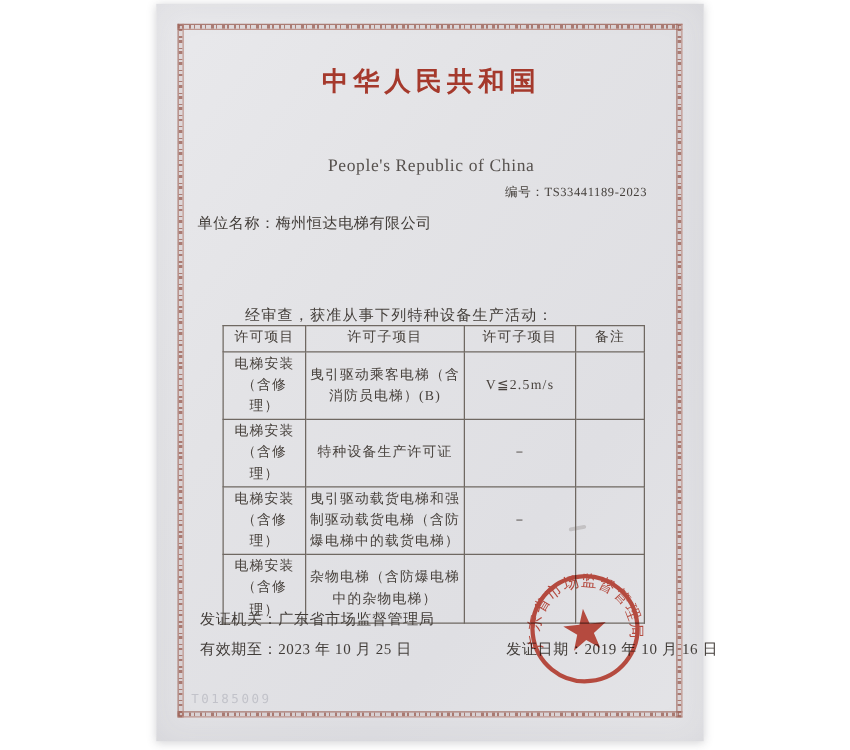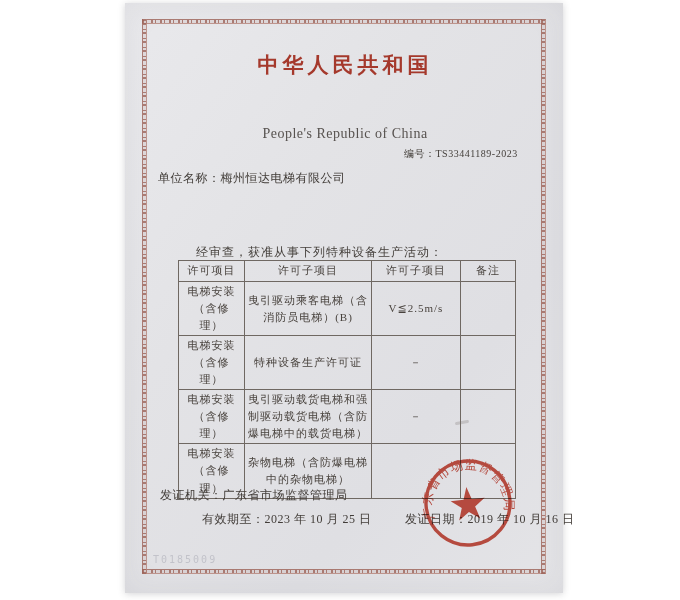--- a/index.html
+++ b/index.html
@@ -42,21 +42,21 @@
   table.lic { position:absolute; left:53px; top:257px; width:337px;
     border-collapse:collapse; table-layout:fixed; font-size:11px; color:#48423d; }
   .lic th, .lic td { border:1px solid #6f6862; text-align:center; vertical-align:middle;
     padding:1px 3px; font-weight:normal; letter-spacing:1px; line-height:1.55; }
   .lic th { height:21px; }
   .lic .c0 { width:66px; } .lic .c1 { width:127px; } .lic .c2 { width:89px; } .lic .c3 { width:55px; }
   .lic .r0 { height:35px; } .lic .r1 { height:37px; } .lic .r2 { height:52px; } .lic .r3 { height:41px; }
 
   .footer-line { position:absolute; font-size:12px; color:#413c38; letter-spacing:.5px; white-space:nowrap; }
   .issuer { left:35px; top:484px; }
-  .valid  { left:35px; top:508px;margin-left:42px; }
+  .valid  { left:35px; top:508px; }
   .issued { left:280px; top:508px; }
 
   .seal { position:absolute; left:295px; top:452px; width:96px; height:96px;
     mix-blend-mode:multiply; opacity:.88; transform:rotate(-6deg); }
 
   .serial { position:absolute; left:28px; top:551px; font-family:"DejaVu Sans Mono", monospace;
     font-size:10px; color:#a9aab4; letter-spacing:2px; opacity:.55; }
 
   .smudge { position:absolute; left:330px; top:418px; width:14px; height:3px;
     background:rgba(110,105,100,.25); border-radius:2px; transform:rotate(-10deg); }

